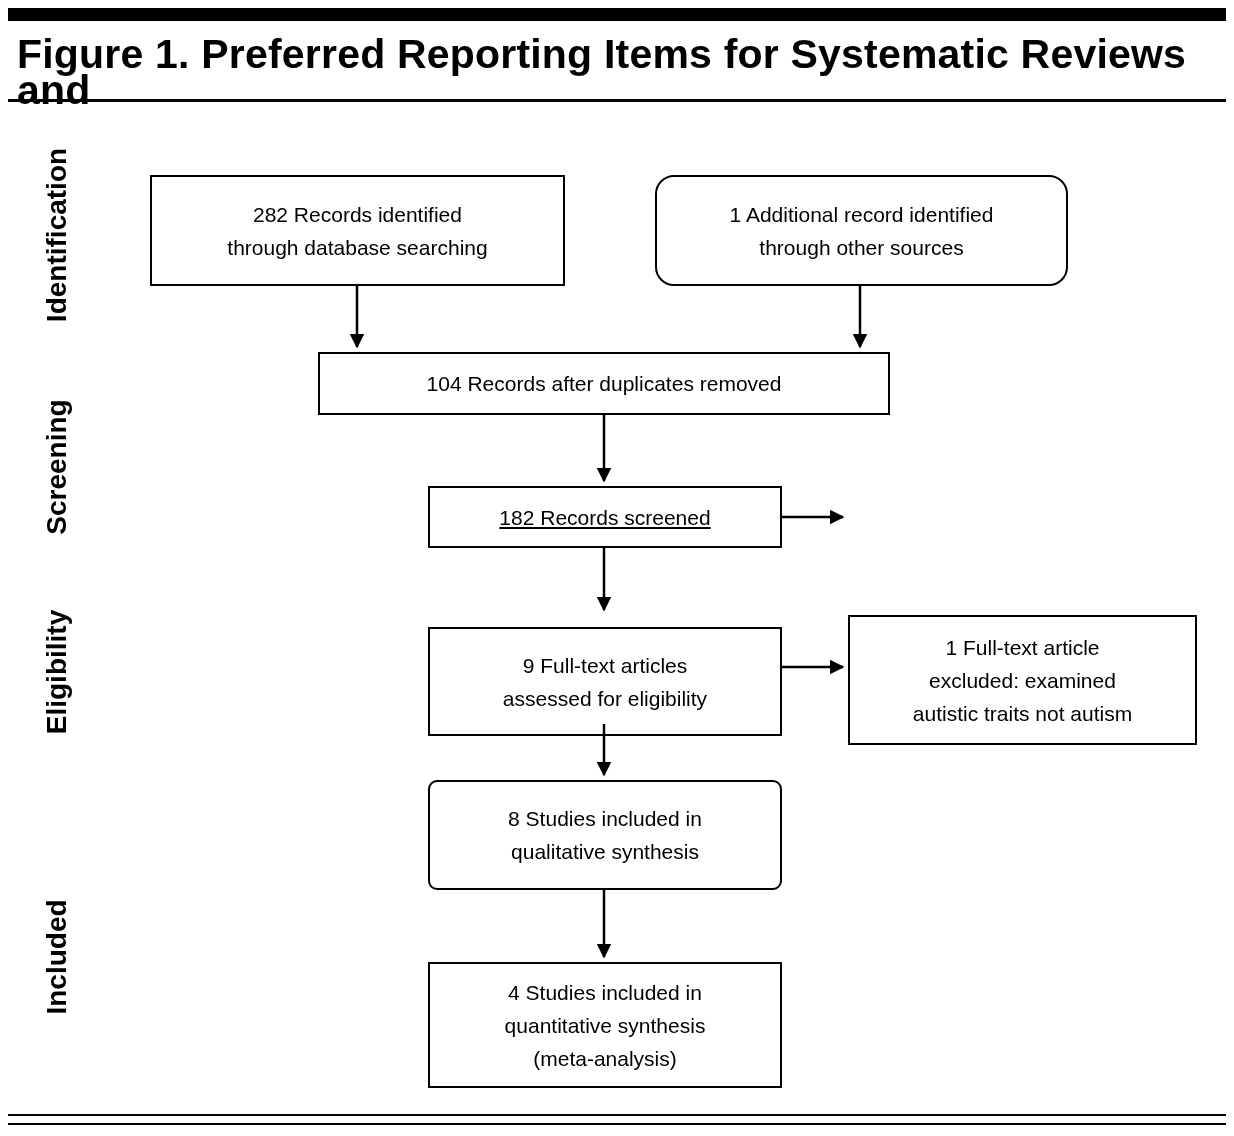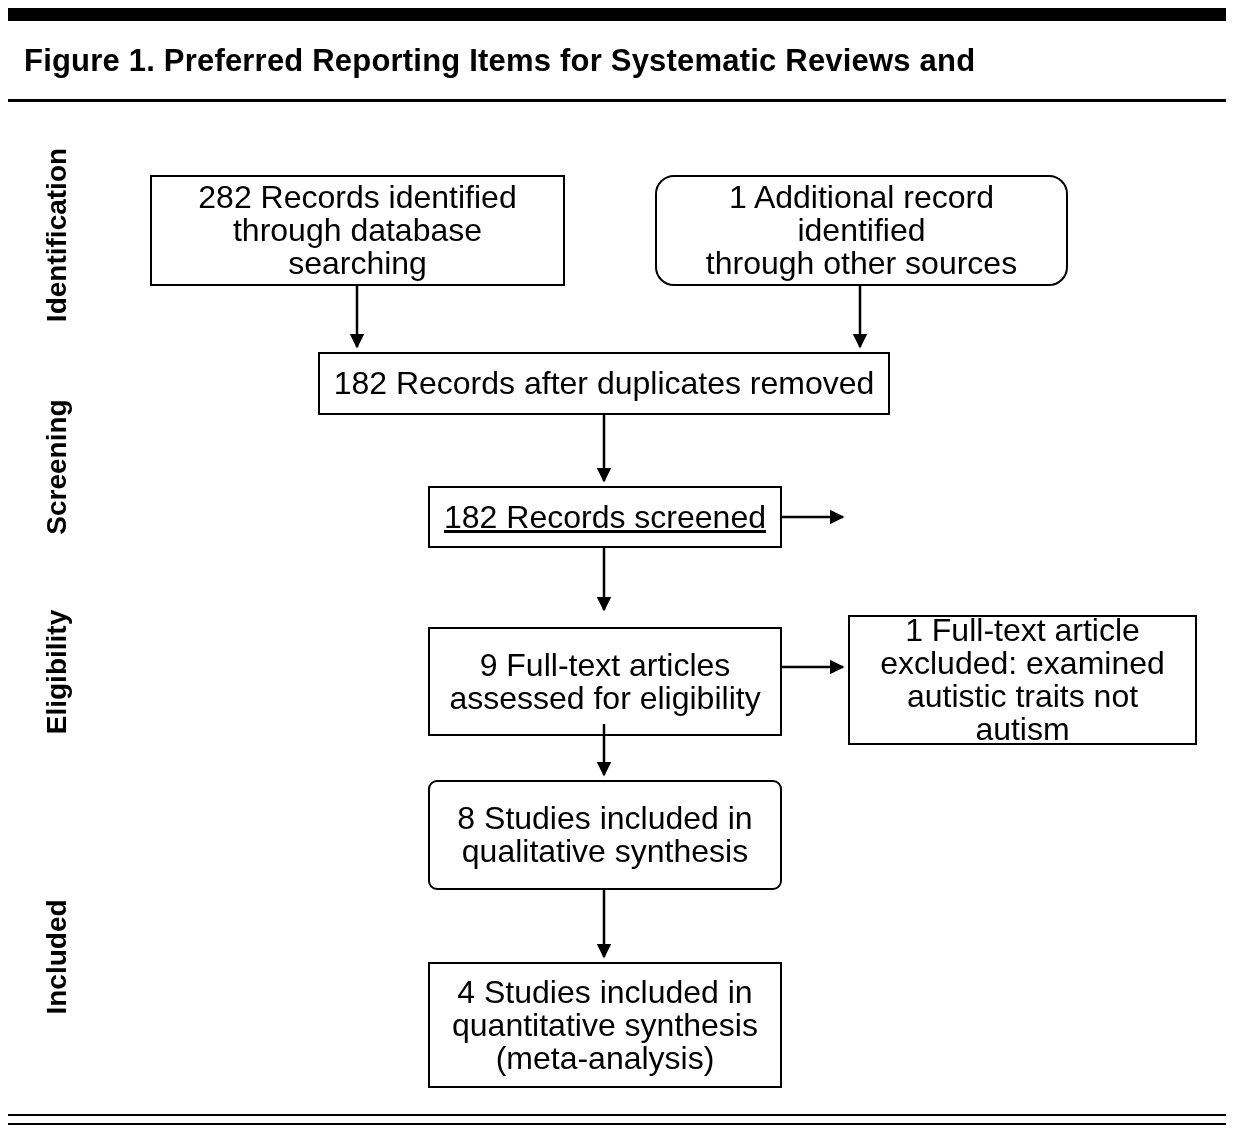--- a/index.html
+++ b/index.html
@@ -16,22 +16,22 @@
   .top-bar {
     position: absolute;
     left: 8px; top: 8px;
     width: 1218px; height: 13px;
     background: #000000;
   }
 
   .title {
     position: absolute;
     left: 8px; top: 27px;
-    margin: 16px;
-    font-size: 31px;
+    margin: 9px;
+    font-size: 41px;
     font-weight: bold;
     line-height: 36px;
     letter-spacing: 0.2px;
   }
 
   .title-rule {
     position: absolute;
     left: 8px; top: 99px;
     width: 1218px; height: 3px;
     background: #000000;
@@ -53,21 +53,21 @@
 
   .box {
     position: absolute;
     border: 2.5px solid #000000;
     background: #ffffff;
     box-sizing: border-box;
     display: flex;
     align-items: center;
     justify-content: center;
     text-align: center;
-    font-size: 32px;
+    font-size: 21px;
     line-height: 33px;
     white-space: pre-line;
     padding: 4px 8px;
   }
 
   #box-records-identified   { left: 150px; top: 175px; width: 415px; height: 111px; }
   #box-additional-records   { left: 655px; top: 175px; width: 413px; height: 111px; border-radius: 19px; }
   #box-after-duplicates     { left: 318px; top: 352px; width: 572px; height: 63px;  }
   #box-records-screened     { left: 428px; top: 486px; width: 354px; height: 62px; text-decoration: underline;  }
   #box-records-excluded     { left: 848px; top: 486px; width: 349px; height: 62px;  }
@@ -113,21 +113,21 @@
 
   <div class="stage-label" id="lbl-identification">Identification</div>
   <div class="stage-label" id="lbl-screening">Screening</div>
   <div class="stage-label" id="lbl-eligibility">Eligibility</div>
   <div class="stage-label" id="lbl-included">Included</div>
 
   <div class="box" id="box-records-identified">282 Records identified
 through database searching</div>
   <div class="box" id="box-additional-records">1 Additional record identified
 through other sources</div>
-  <div class="box" id="box-after-duplicates">182 Records after duplicates removed</div>
+  <div class="box" id="box-after-duplicates">104 Records after duplicates removed</div>
   <div class="box" id="box-records-screened">182 Records screened</div>
   <div class="box" id="box-fulltext-assessed">9 Full-text articles
 assessed for eligibility</div>
   <div class="box" id="box-fulltext-excluded">1 Full-text article
 excluded: examined
 autistic traits not autism</div>
   <div class="box" id="box-qualitative">8 Studies included in
 qualitative synthesis</div>
   <div class="box" id="box-quantitative">4 Studies included in
 quantitative synthesis

